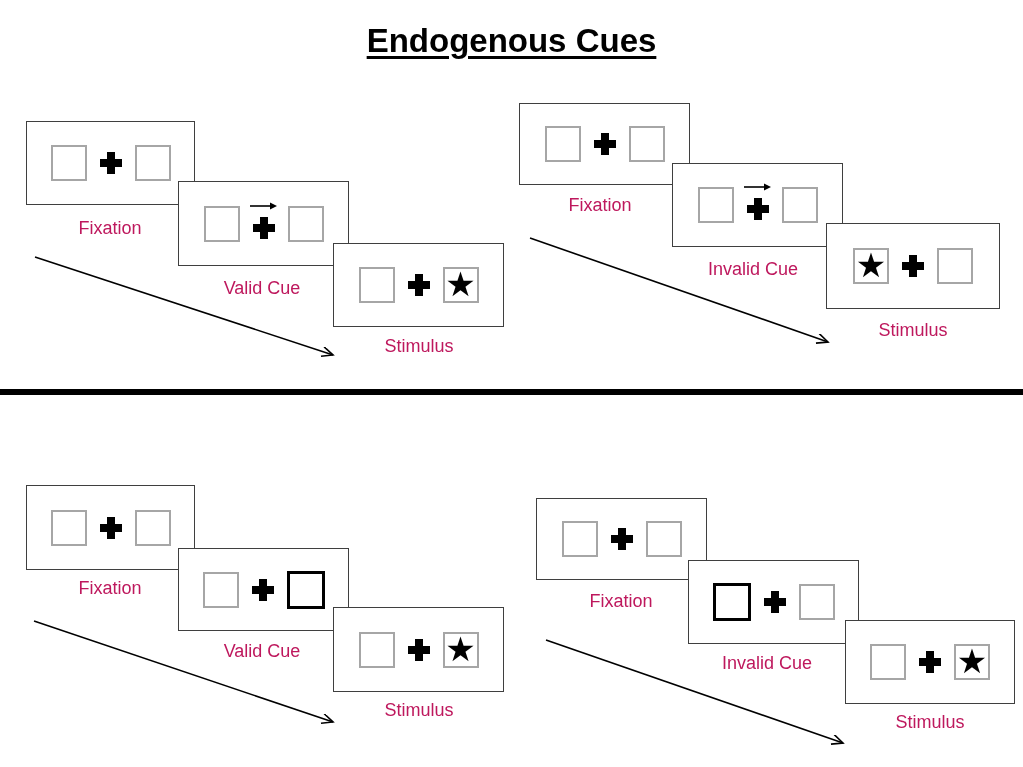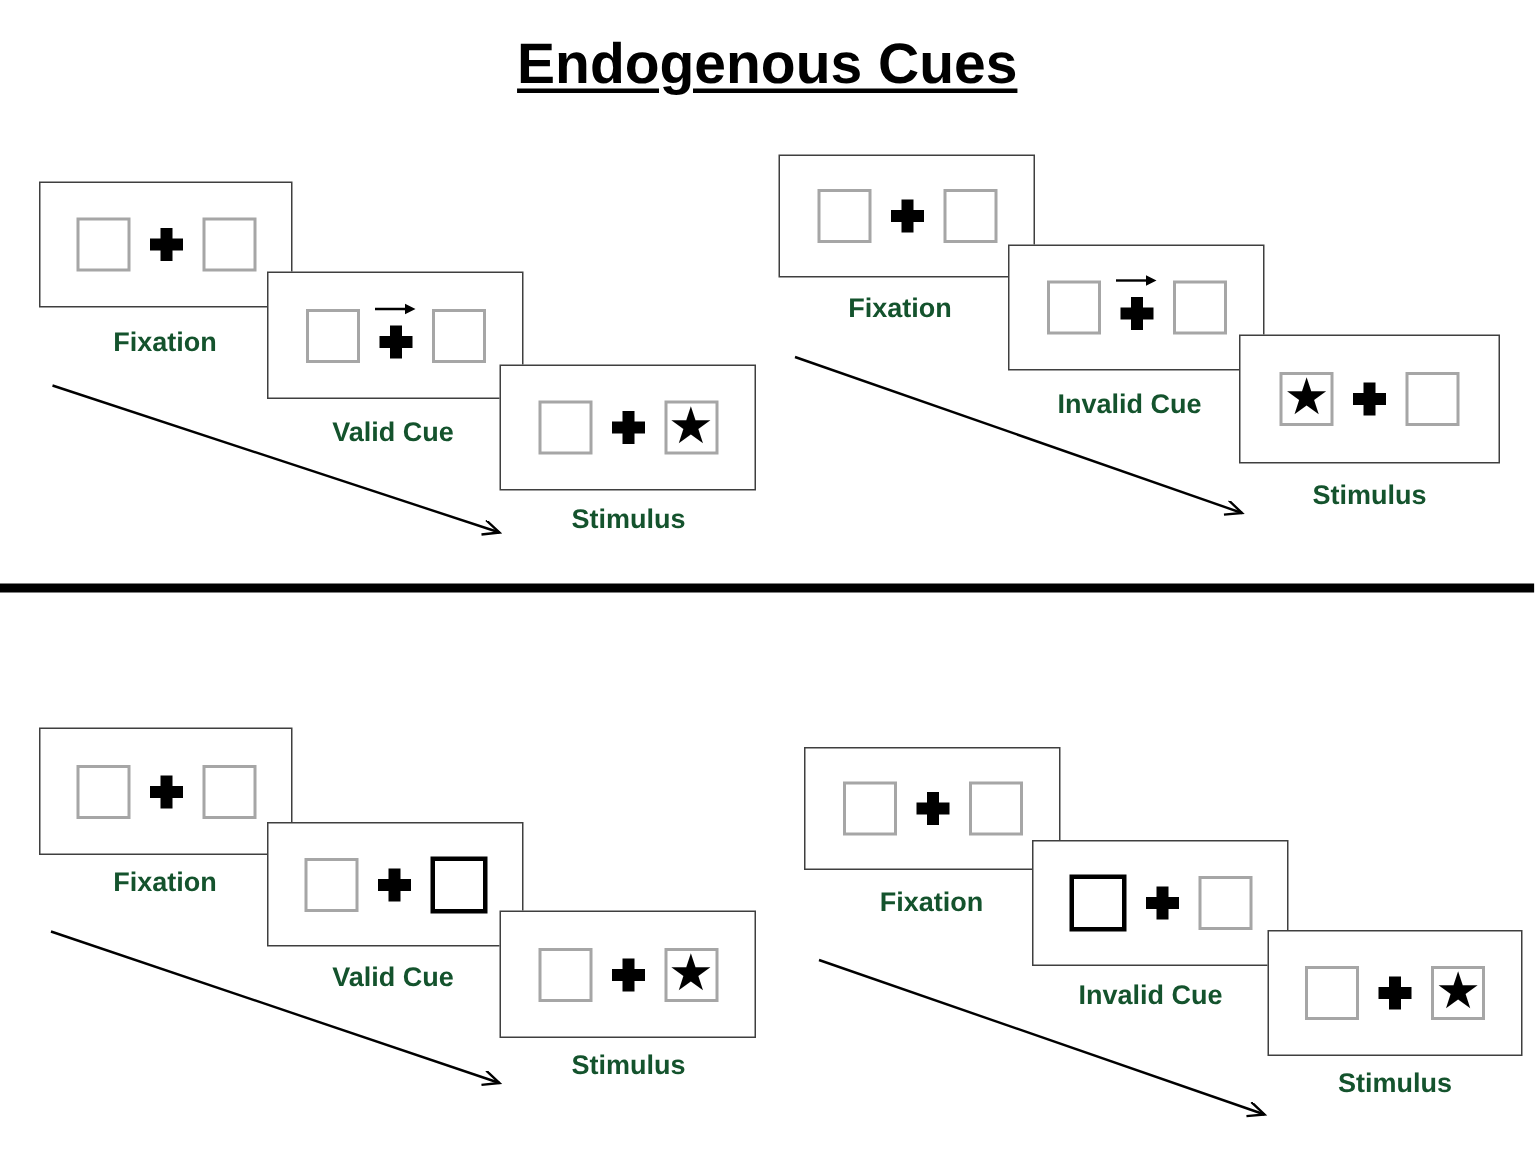--- a/index.html
+++ b/index.html
@@ -9,21 +9,21 @@
     height: 767px;
     background: #ffffff;
     font-family: "Liberation Sans", sans-serif;
     overflow: hidden;
   }
   .section-title {
     position: absolute;
     left: 0;
     width: 1023px;
     text-align: center;
-    font-size: 38px;
+    font-size: 33px;
     font-weight: bold;
     color: #000000;
     text-decoration: underline;
     text-decoration-thickness: 2.5px;
     text-underline-offset: 4px;
   }
   #title-endogenous { top: 22px; }
   #title-exogenous  { top: 416px; }
   .divider {
     position: absolute;
@@ -94,22 +94,22 @@
     font-size: 34px;
     line-height: 1;
     color: #000000;
     transform: translateY(-1px);
   }
   .panel-label {
     position: absolute;
     width: 160px;
     text-align: center;
     font-size: 18px;
-    font-weight: bold;
-    color: #14532d;
+    font-weight: normal;
+    color: #be185d;
     white-space: nowrap;
   }
   .timeline-arrow { position: absolute; }
 </style>
 </head>
 <body>
 
 <div id="stage">
 
   <div class="section-title" id="title-endogenous">Endogenous Cues</div>

